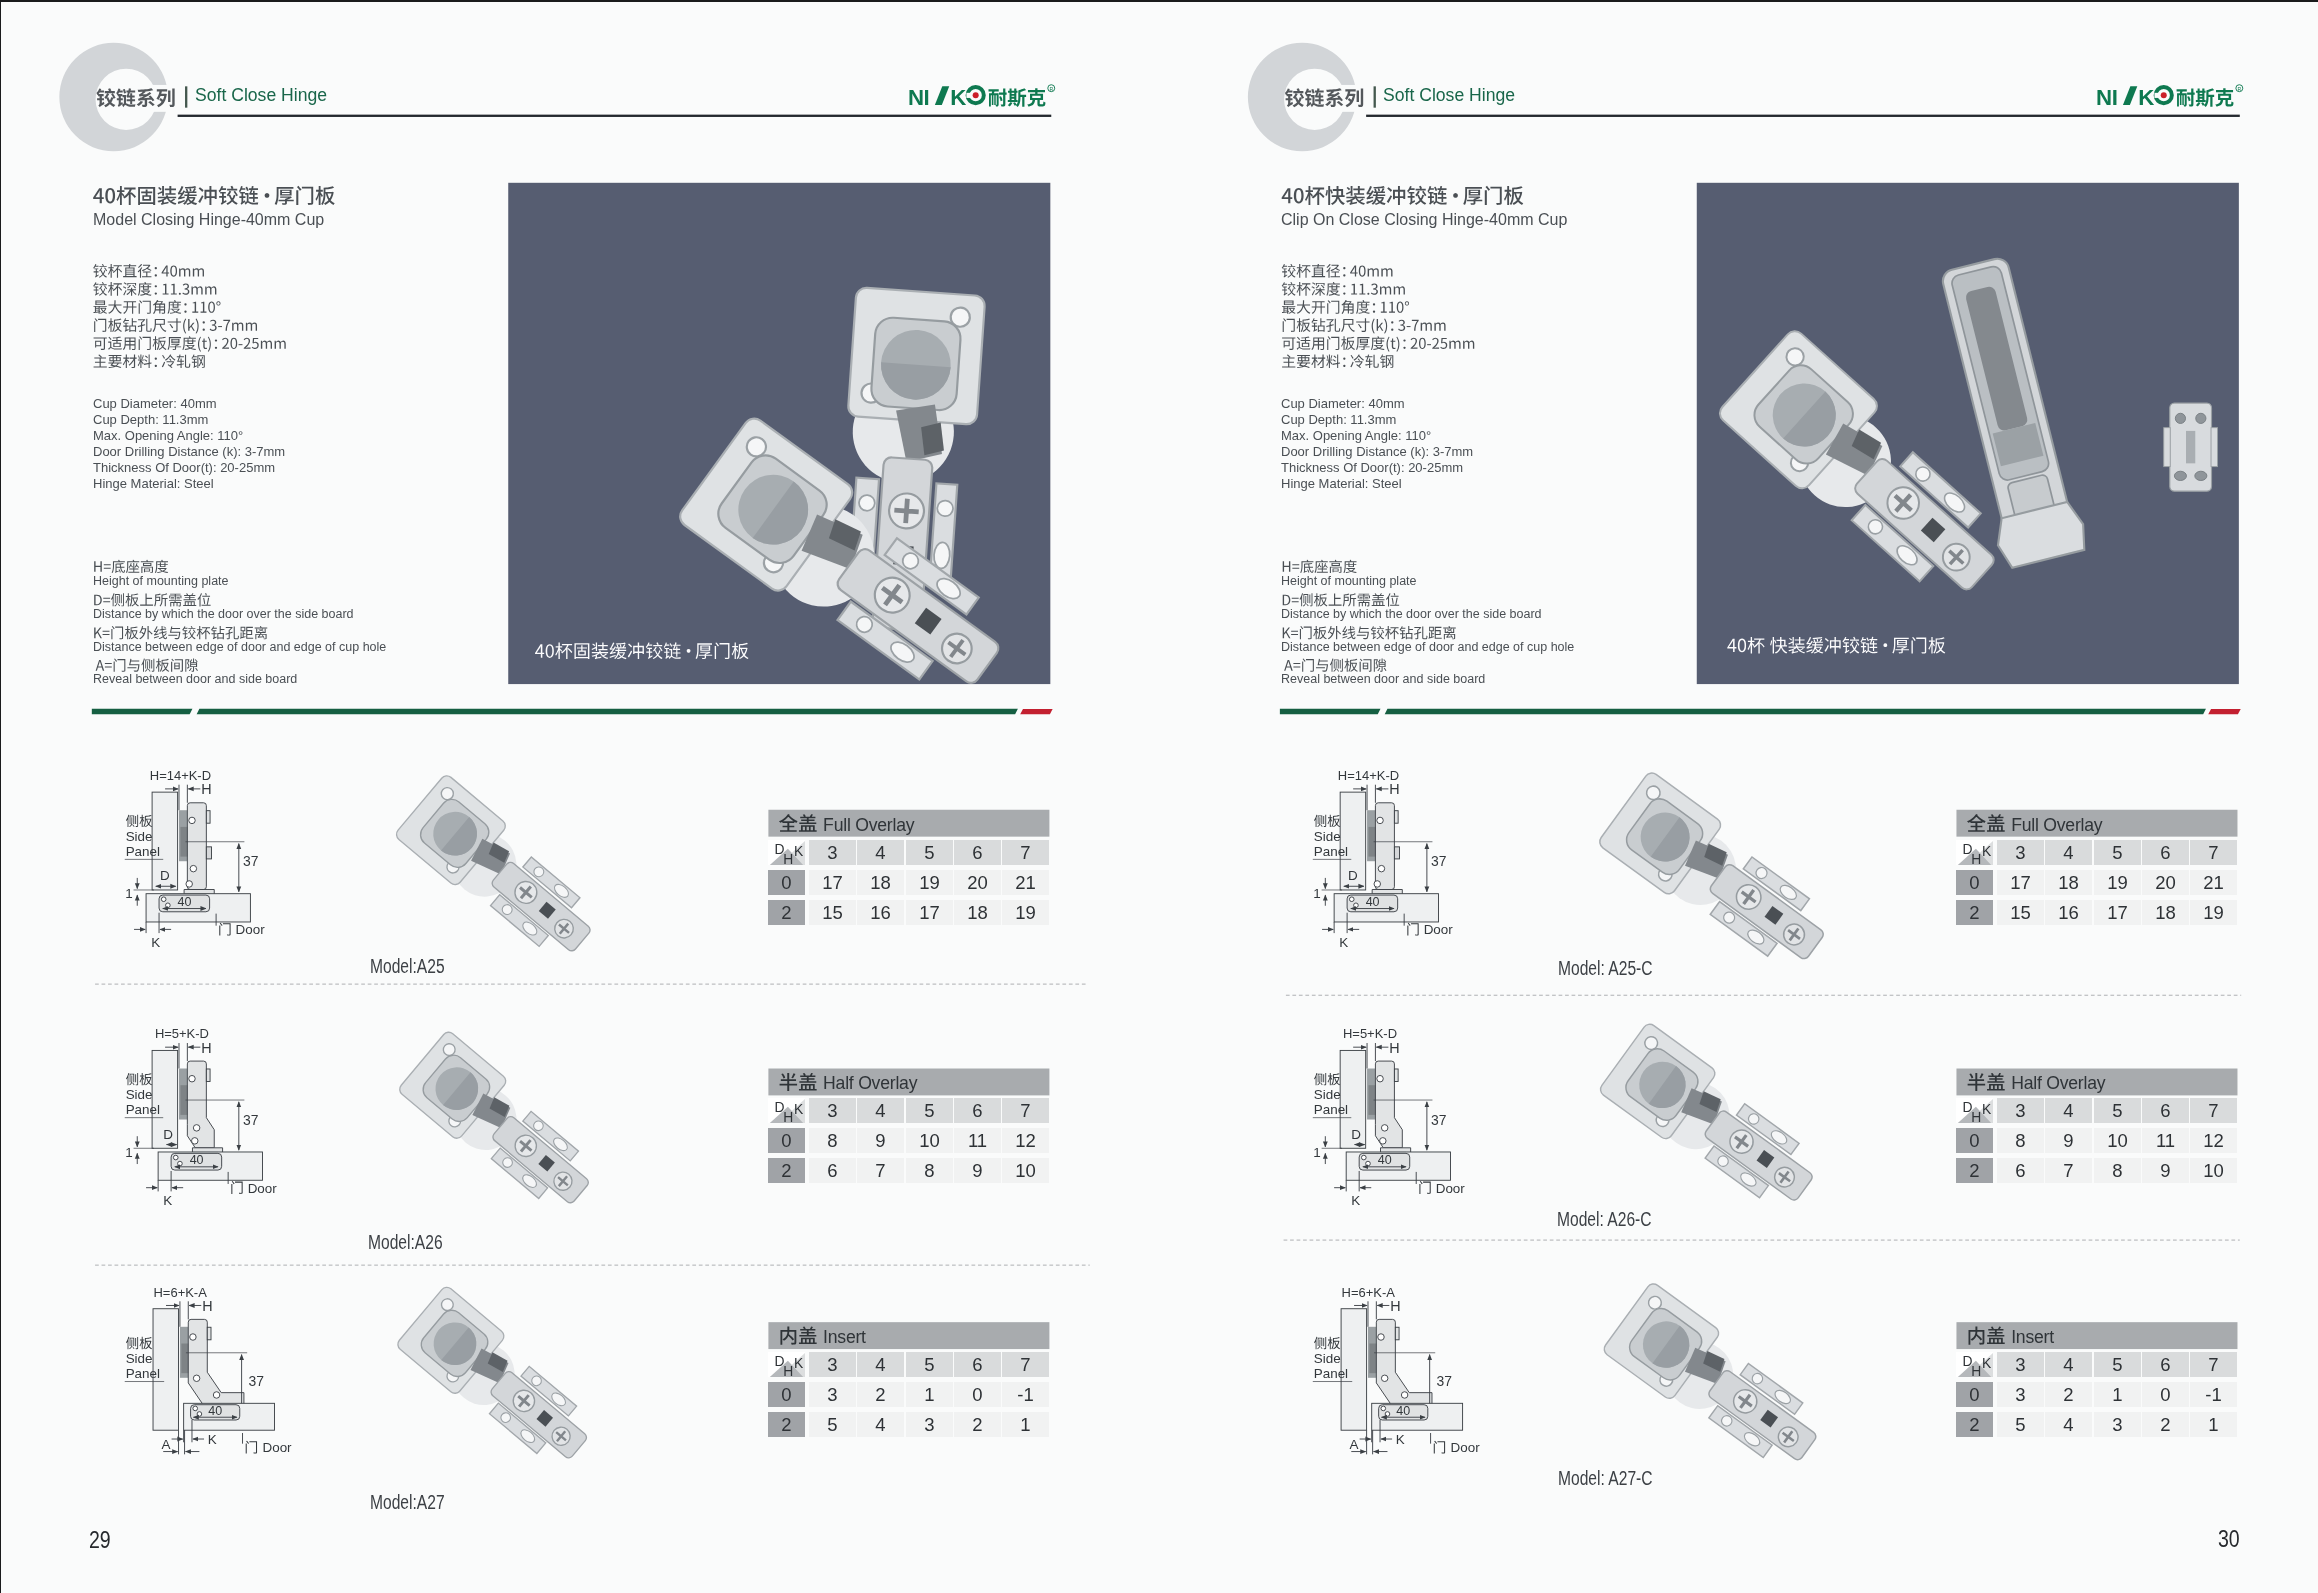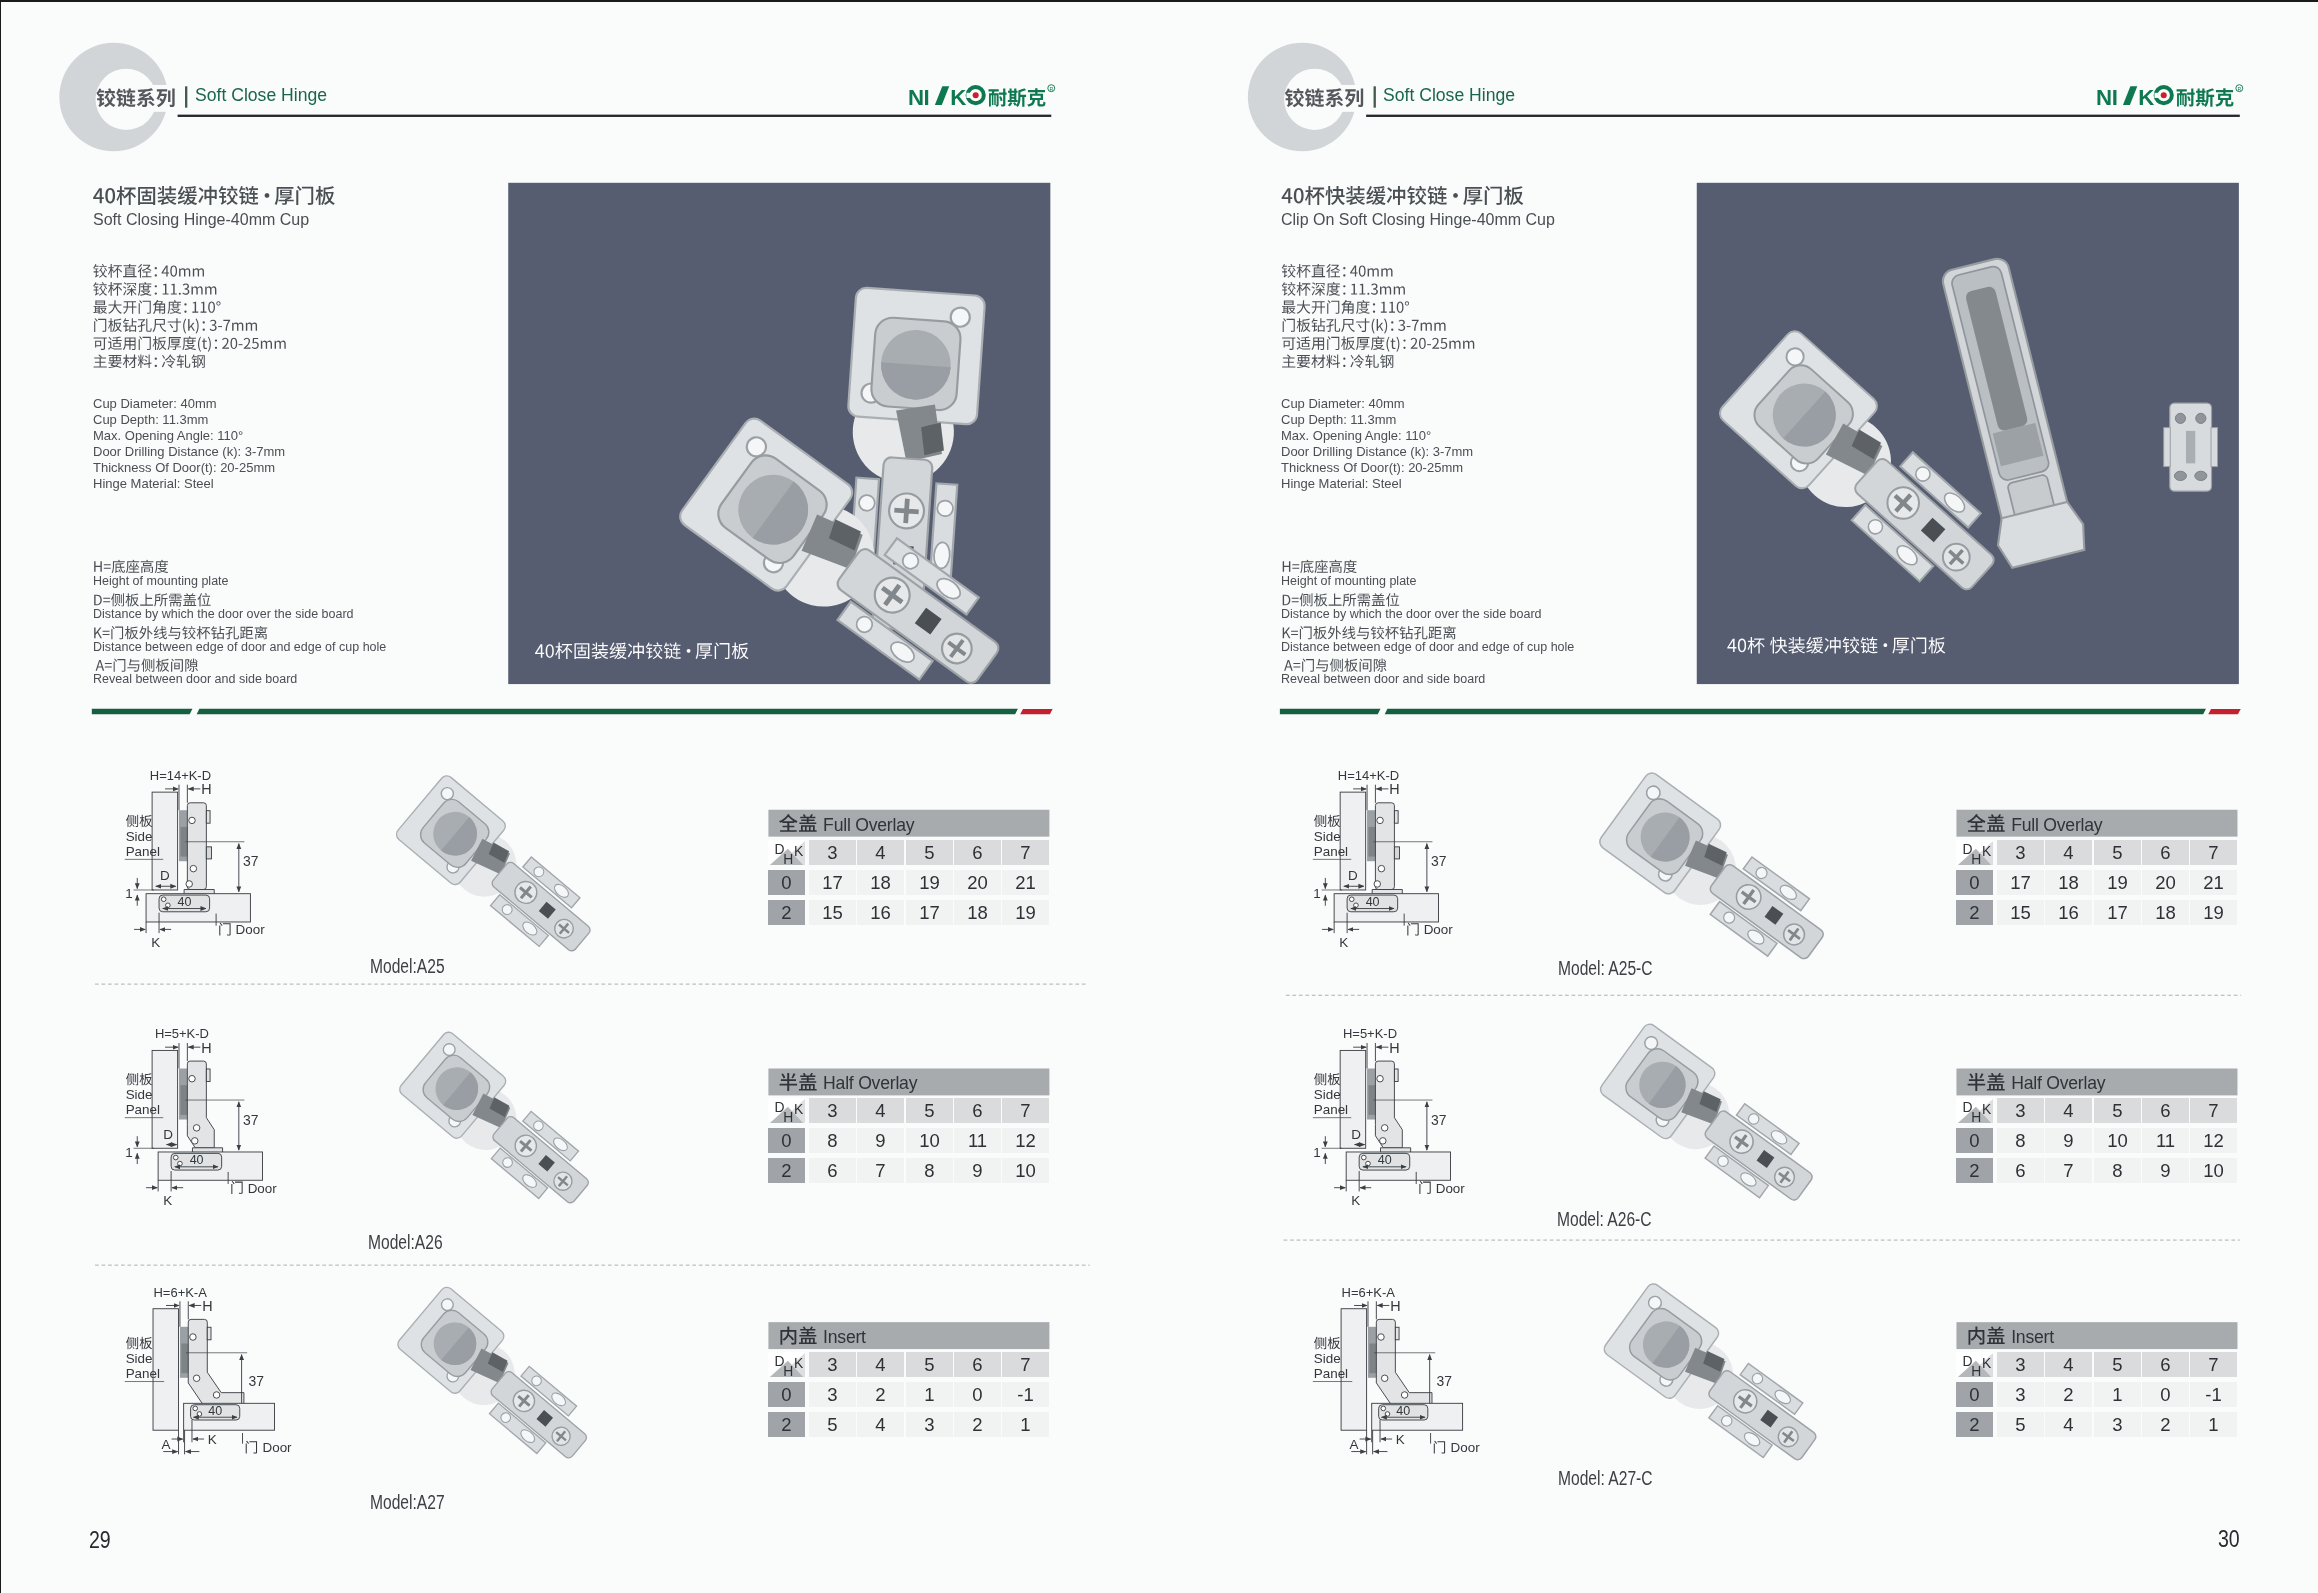--- a/index.html
+++ b/index.html
@@ -781,22 +781,22 @@
     <text x="4337" y="1791" font-size="38" letter-spacing="-0.5" fill="#2f3438" font-family="Liberation Sans,sans-serif">Full Overlay</text>
     <text x="1775" y="2349" font-size="38" letter-spacing="-0.5" fill="#2f3438" font-family="Liberation Sans,sans-serif">Half Overlay</text>
     <text x="4337" y="2349" font-size="38" letter-spacing="-0.5" fill="#2f3438" font-family="Liberation Sans,sans-serif">Half Overlay</text>
     <text x="1775" y="2896" font-size="38" letter-spacing="-0.5" fill="#2f3438" font-family="Liberation Sans,sans-serif">Insert</text>
     <text x="4337" y="2896" font-size="38" letter-spacing="-0.5" fill="#2f3438" font-family="Liberation Sans,sans-serif">Insert</text>
   </svg>
 
   <div class="abs hdrEN" style="left:195px;top:85px;">Soft Close Hinge</div>
   <div class="abs hdrEN" style="left:1383px;top:85px;">Soft Close Hinge</div>
 
-  <div class="abs enSub" style="left:93px;top:211px;">Soft Closing Hinge-40mm Cup</div>
-  <div class="abs enSub" style="left:1281px;top:211px;">Clip On Soft Closing Hinge-40mm Cup</div>
+  <div class="abs enSub" style="left:93px;top:211px;">Model Closing Hinge-40mm Cup</div>
+  <div class="abs enSub" style="left:1281px;top:211px;">Clip On Close Closing Hinge-40mm Cup</div>
 
   <div class="abs enSpec" style="left:93px;top:396px;">Cup Diameter: 40mm<br>Cup Depth: 11.3mm<br>Max. Opening Angle: 110°<br>Door Drilling Distance (k): 3-7mm<br>Thickness Of Door(t): 20-25mm<br>Hinge Material: Steel</div>
   <div class="abs enSpec" style="left:1281px;top:396px;">Cup Diameter: 40mm<br>Cup Depth: 11.3mm<br>Max. Opening Angle: 110°<br>Door Drilling Distance (k): 3-7mm<br>Thickness Of Door(t): 20-25mm<br>Hinge Material: Steel</div>
 
   <div class="abs legEN" style="left:93px;top:574px;">Height of mounting plate</div>
   <div class="abs legEN" style="left:93px;top:607px;">Distance by which the door over the side board</div>
   <div class="abs legEN" style="left:93px;top:640px;">Distance between edge of door and edge of cup hole</div>
   <div class="abs legEN" style="left:93px;top:672px;">Reveal between door and side board</div>
   <div class="abs legEN" style="left:1281px;top:574px;">Height of mounting plate</div>
   <div class="abs legEN" style="left:1281px;top:607px;">Distance by which the door over the side board</div>

